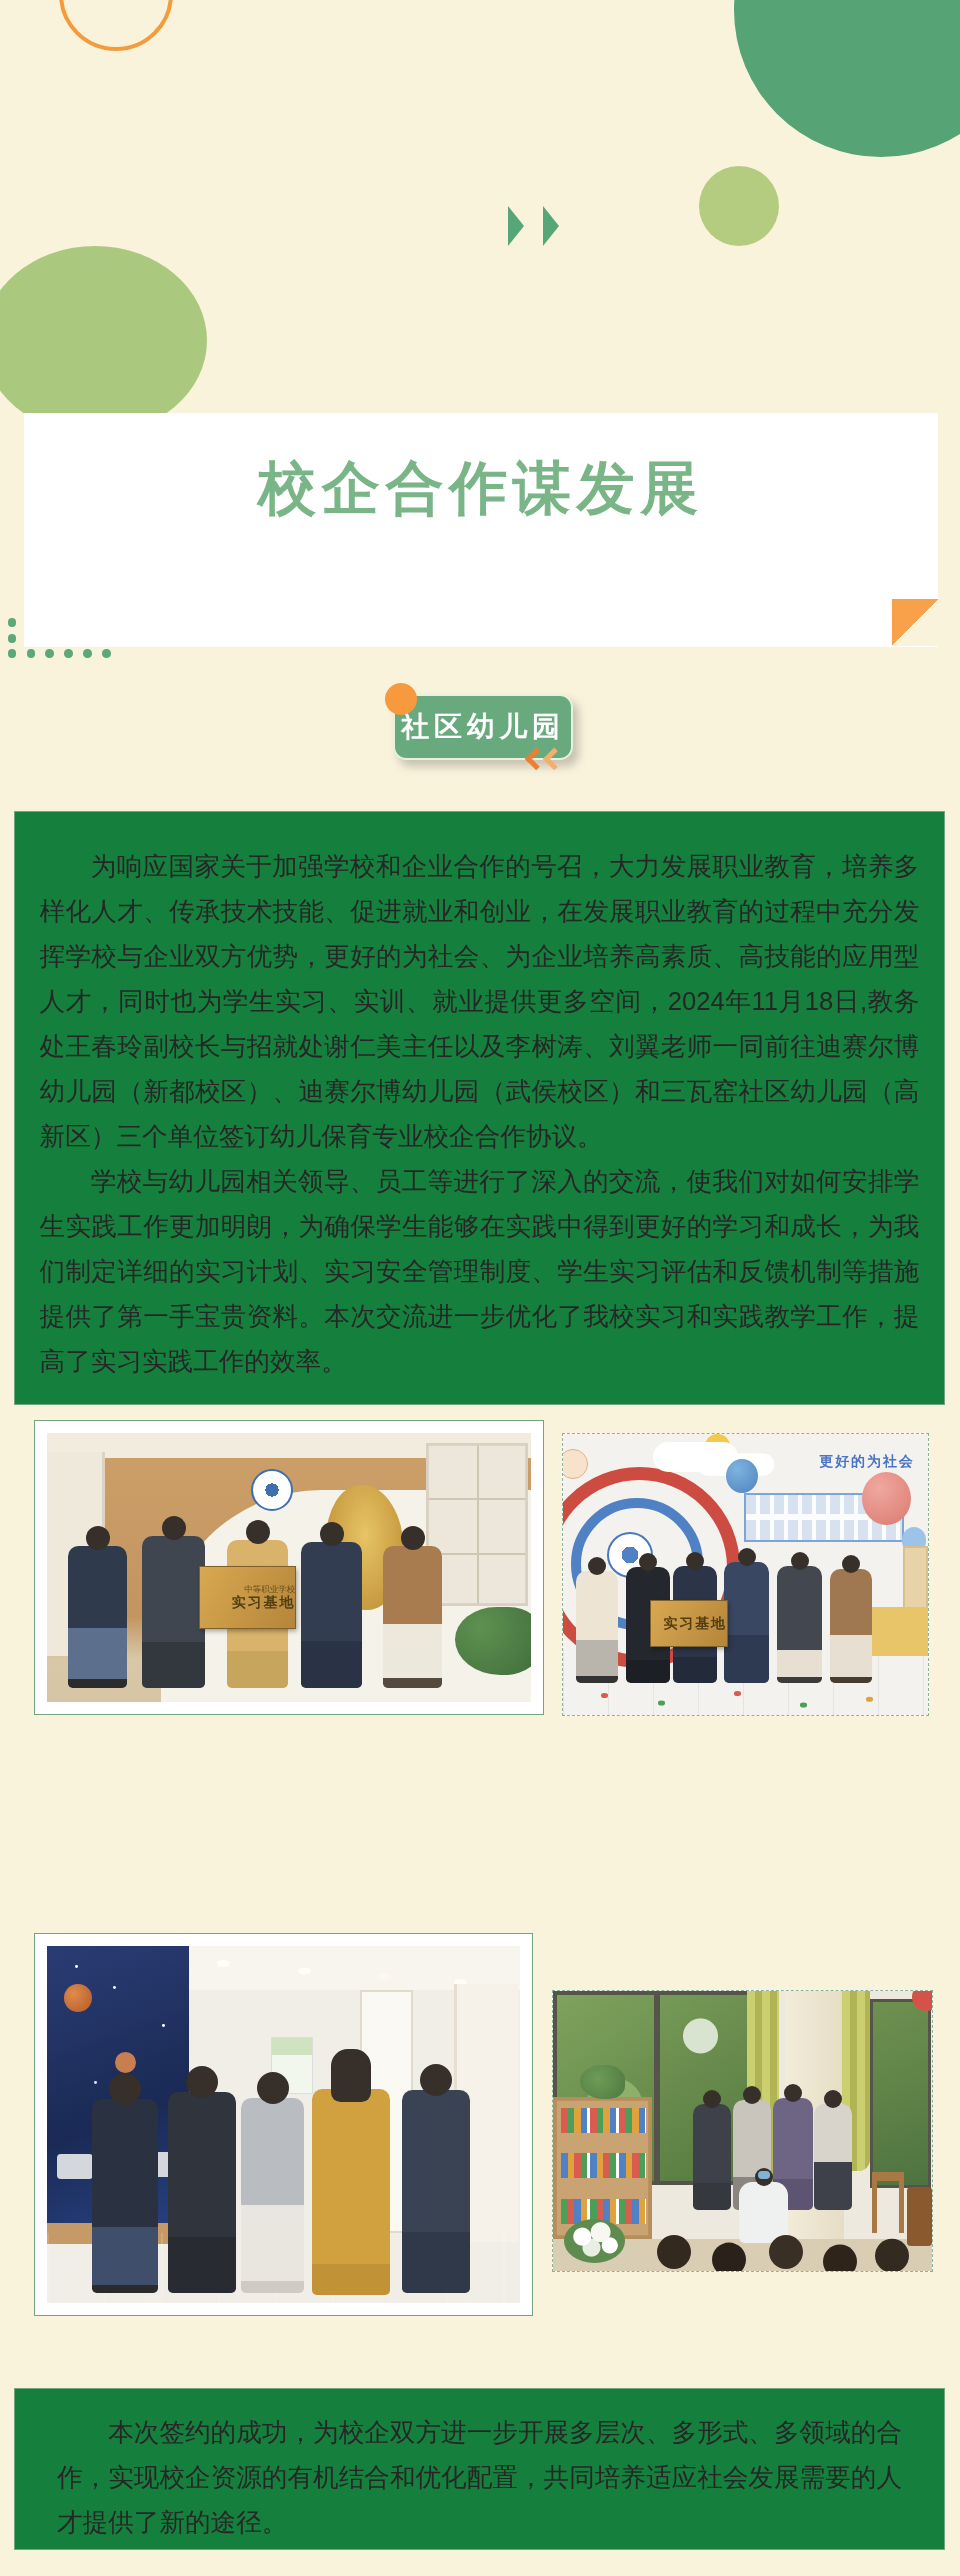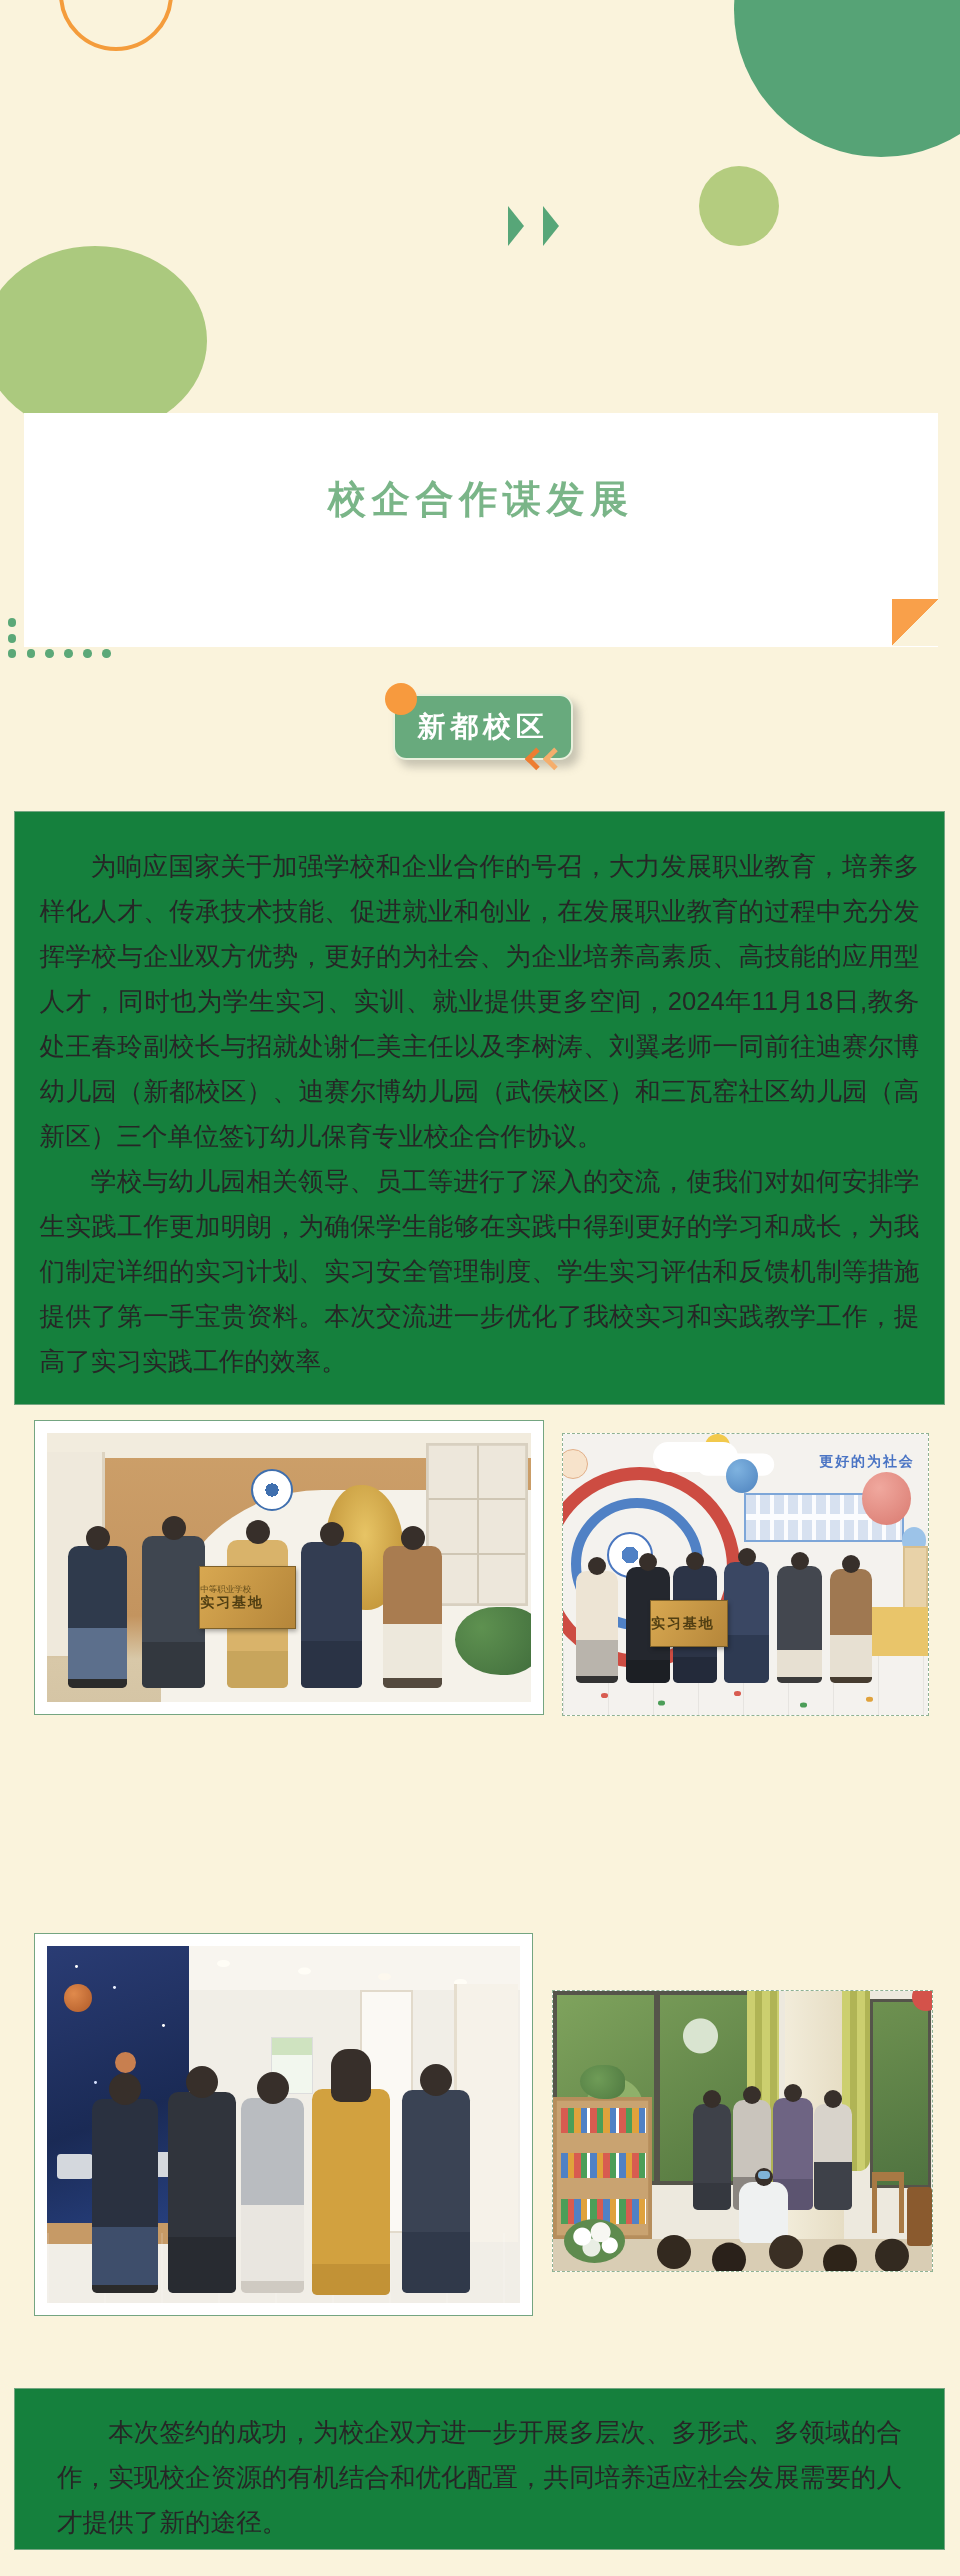--- a/index.html
+++ b/index.html
@@ -12,21 +12,21 @@
   .circle-tr{position:absolute;left:734px;top:-137px;width:294px;height:294px;border-radius:50%;background:#56A376}
   .circle-sm{position:absolute;left:699px;top:166px;width:80px;height:80px;border-radius:50%;background:#B4CC7F}
   .ellipse-bl{position:absolute;left:-17px;top:246px;width:224px;height:189px;border-radius:50%;background:#ABC97E}
   .tri{position:absolute;width:0;height:0;border-top:20px solid transparent;border-bottom:20px solid transparent;border-left:16px solid #57A678}
   .dot{position:absolute;width:8.5px;height:8.5px;border-radius:50%;background:#5BA878}
   .corner{position:absolute;left:892px;top:599px;width:47px;height:47px;
           background:linear-gradient(135deg,#F9A04A 49.5%,#FAF3DC 50%)}
   .lchev{position:absolute;width:11.4px;height:11.4px;border-left:5.7px solid #ED7D31;border-bottom:5.7px solid #ED7D31;transform:rotate(45deg)}
   
   .title-card{position:absolute;left:24px;top:413px;width:914px;height:234px;background:#FFFFFF}
-  .title-card h1{margin:0;padding-top:41px;text-align:center;font-size:38px;line-height:90px;
+  .title-card h1{margin:0;padding-top:30px;text-align:center;font-size:58px;line-height:90px;
                  font-weight:bold;color:#7AB588;letter-spacing:5.7px}
   
   .badge{position:absolute;left:393px;top:694px;width:180px;height:66px;background:#68AA7D;
          border:2.8px solid #E9F0DC;border-radius:13.3px;box-sizing:border-box;display:flex;align-items:center;
          justify-content:center;color:#fff;font-size:28px;font-weight:bold;letter-spacing:4.7px;
          box-shadow:5.7px 6.6px 8.5px rgba(110,110,100,.35)}
   .badge-dot{position:absolute;left:385px;top:683px;width:32px;height:32px;border-radius:50%;background:#F79A3E;z-index:3}
   
   .box{position:absolute;left:14px;width:931px;background:#15803d;border:1.9px solid #74A581;box-sizing:border-box;overflow:hidden}
   .body-text{margin:0;font-size:25.6px;line-height:45px;color:#262626;text-align:justify;text-indent:2em}
@@ -35,21 +35,21 @@
   .dashed{position:absolute;border:1.9px dashed #8FB294;box-sizing:border-box;background:#fff}
   .scene{position:relative;width:100%;height:100%;overflow:hidden}
   
   .fg{position:absolute;border-radius:10.4px 10.4px 4.7px 4.7px}
   .fg::before{content:"";position:absolute;left:50%;top:-20px;transform:translateX(-50%);
               width:24px;height:24px;border-radius:50%;background:#372F2A}
   .fg.small::before{width:18px;height:18px;top:-14px}
   .fg.big::before{width:32px;height:32px;top:-26.5px}
   .fg.hairL::before{width:40px;height:53px;border-radius:17px 17px 9.5px 9.5px;top:-40px}
   
-  .plaque{position:absolute;display:flex;flex-direction:column;align-items:flex-start;justify-content:center;
+  .plaque{position:absolute;display:flex;flex-direction:column;align-items:flex-end;justify-content:center;
           background:linear-gradient(120deg,#D8A851,#B5863A);border:1.9px solid #7E612A;color:#503E12;
           box-shadow:1.9px 2.8px 4.7px rgba(0,0,0,.35);text-align:center;z-index:5}
   .plaque .ps{font-size:8.5px;line-height:10.4px;opacity:.85}
   .plaque .pt{font-size:14px;font-weight:bold;letter-spacing:1.9px}
 </style>
 </head>
 <body>
 
 <div class="page">
 
@@ -70,21 +70,21 @@
   <div class="dot" style="left:7.6px;top:634px"></div>
   <div class="dot" style="left:7.6px;top:649px"></div>
   <div class="dot" style="left:26.5px;top:649px"></div>
   <div class="dot" style="left:45px;top:649px"></div>
   <div class="dot" style="left:64px;top:649px"></div>
   <div class="dot" style="left:83px;top:649px"></div>
   <div class="dot" style="left:102px;top:649px"></div>
 
   <div class="badge-dot"></div>
   <div class="badge">
-    <span>新都校区</span>
+    <span>社区幼儿园</span>
   </div>
   <div class="lchev" style="left:528px;top:751px"></div>
   <div class="lchev" style="left:546px;top:751px;border-color:#F5AE6C"></div>
 
   <div class="box" style="top:811px;height:594px;padding:32px 24.6px 0">
     <p class="body-text">为响应国家关于加强学校和企业合作的号召，大力发展职业教育，培养多样化人才、传承技术技能、促进就业和创业，在发展职业教育的过程中充分发挥学校与企业双方优势，更好的为社会、为企业培养高素质、高技能的应用型人才，同时也为学生实习、实训、就业提供更多空间，2024年11月18日,教务处王春玲副校长与招就处谢仁美主任以及李树涛、刘翼老师一同前往迪赛尔博幼儿园（新都校区）、迪赛尔博幼儿园（武侯校区）和三瓦窑社区幼儿园（高新区）三个单位签订幼儿保育专业校企合作协议。</p>
     <p class="body-text">学校与幼儿园相关领导、员工等进行了深入的交流，使我们对如何安排学生实践工作更加明朗，为确保学生能够在实践中得到更好的学习和成长，为我们制定详细的实习计划、实习安全管理制度、学生实习评估和反馈机制等措施提供了第一手宝贵资料。本次交流进一步优化了我校实习和实践教学工作，提高了实习实践工作的效率。</p>
   </div>
 
   <div class="frame" style="left:34px;top:1420px;width:510px;height:295px" title="学校与幼儿园代表在园内大厅合影并授“实习基地”牌">

